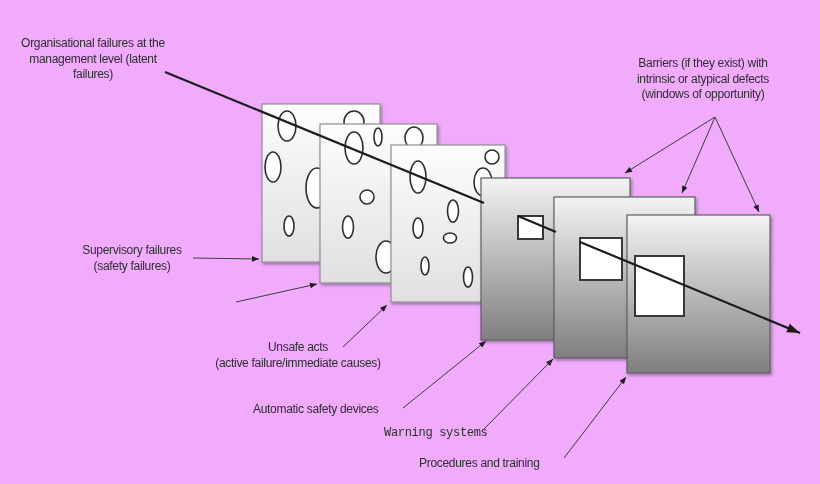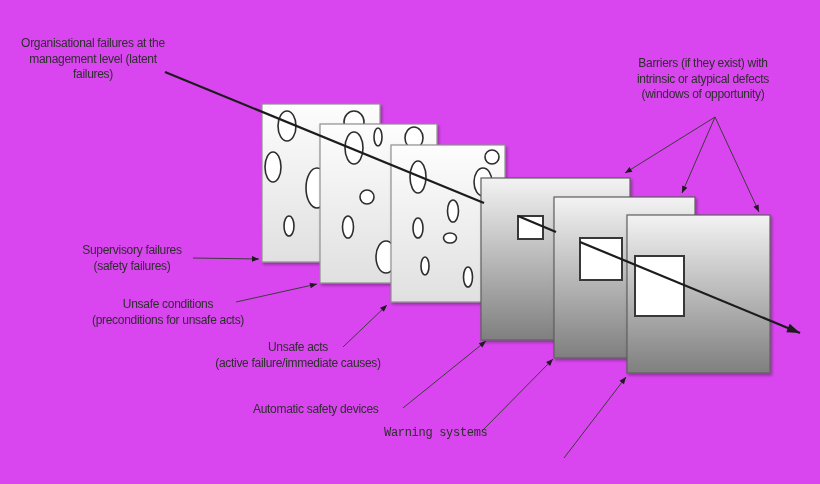--- a/index.html
+++ b/index.html
@@ -16,21 +16,21 @@
     font:12px/15.5px "Liberation Sans", sans-serif;
     letter-spacing:-0.3px;
     color:#2e2e2e;
     white-space:pre-line;
   }
   .lbl.center{text-align:center;}
 </style>
 </head>
 <body>
 
-<div class="stage" style="background: #d946ef;">
+<div class="stage" style="background: #f0abfc;">
 
   <svg id="diagram-svg" width="820" height="484" viewBox="0 0 820 484">
     <defs>
       <linearGradient id="slice-grad" x1="0" y1="0" x2="0" y2="1">
         <stop id="sg-top" offset="0" stop-color="#fdfdfd"></stop>
         <stop id="sg-bot" offset="1" stop-color="#e0e0e0"></stop>
       </linearGradient>
       <linearGradient id="barrier-grad" x1="0" y1="0" x2="0" y2="1">
         <stop id="bg-top" offset="0" stop-color="#f3f3f3"></stop>
         <stop id="bg-bot" offset="1" stop-color="#7f7f7f"></stop>
@@ -111,24 +111,23 @@
 management level (latent
 failures)</div>
 
   <div class="lbl center" style="left: 612px; top: 56px; width: 182px; color: rgb(46, 46, 46);">Barriers (if they exist) with
 intrinsic or atypical defects
 (windows of opportunity)</div>
 
   <div class="lbl center" style="left: 62px; top: 243px; width: 140px; color: rgb(46, 46, 46);">Supervisory failures
 (safety failures)</div>
 
-  <div class="lbl center" style="left: 68px; top: 297px; width: 200px; color: rgb(46, 46, 46);">Unsafe conditions
-(preconditions for unsafe acts)</div>
 
   <div class="lbl" style="left: 253px; top: 402px; color: rgb(46, 46, 46);">Automatic safety devices</div>
 
   <div class="lbl center" style="left: 196px; top: 340px; width: 204px; color: rgb(46, 46, 46);">Unsafe acts
 (active failure/immediate causes)</div>
 
   <div class="lbl" style="left: 384px; top: 426px; color: rgb(46, 46, 46); font-family: Liberation Mono, monospace;">Warning systems</div>
 
+  <div class="lbl" style="left: 419px; top: 456px; color: rgb(46, 46, 46);">Procedures and training</div>
 
 </div>
 
 </body></html>

